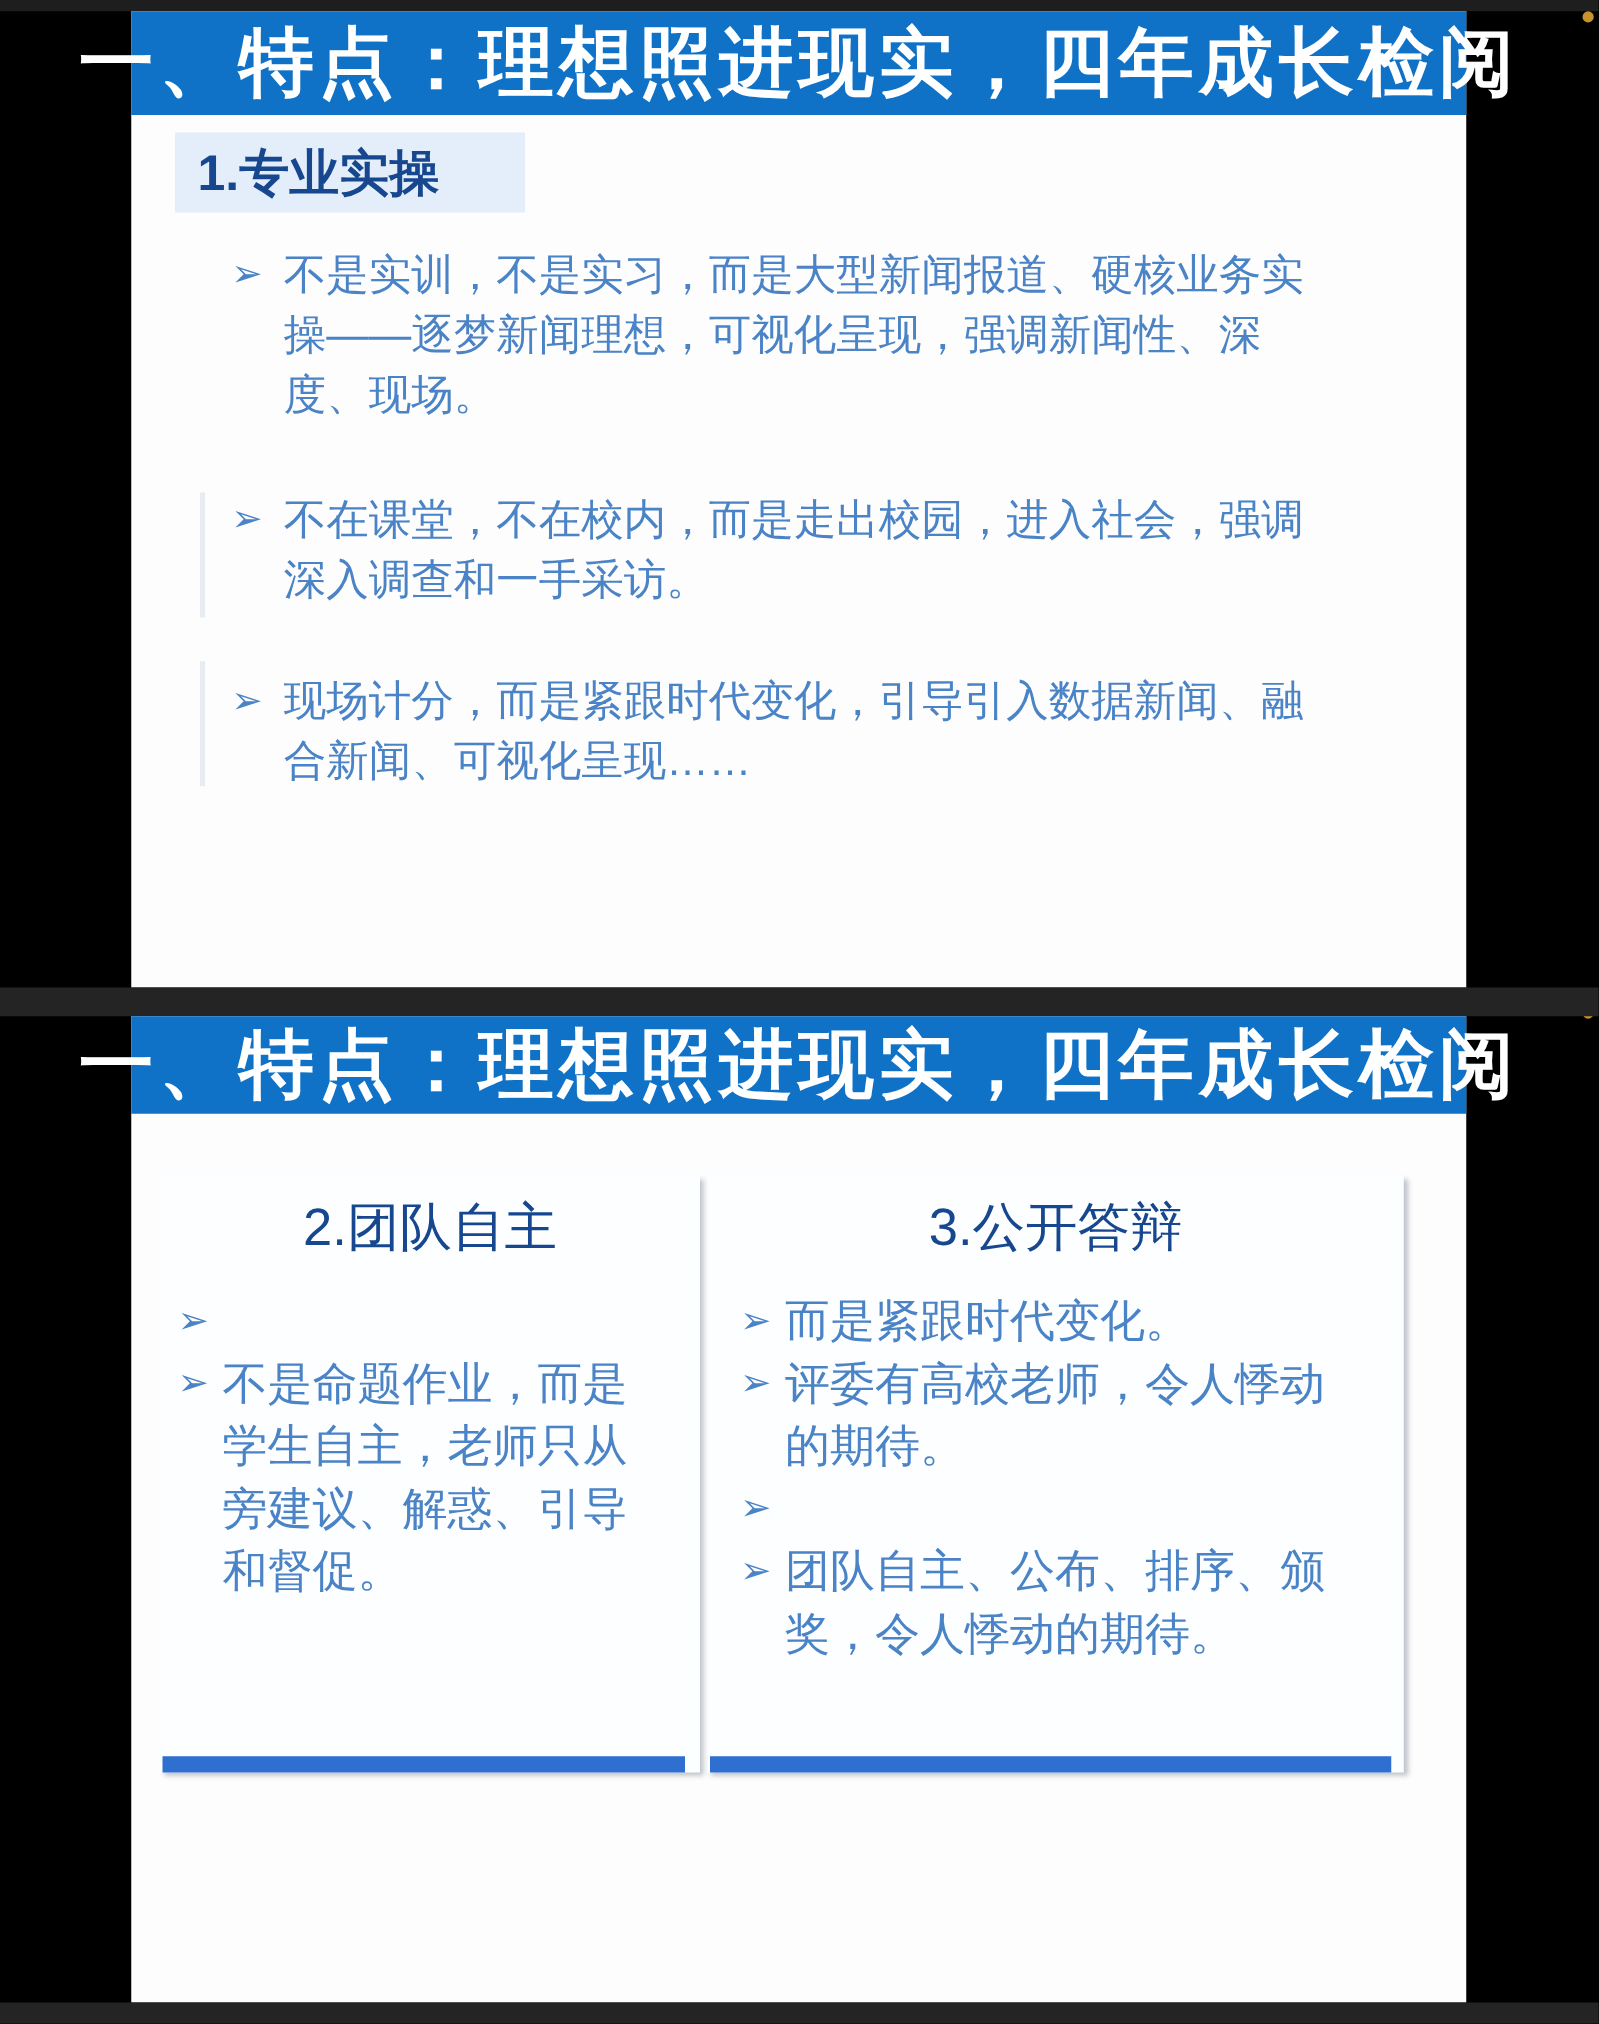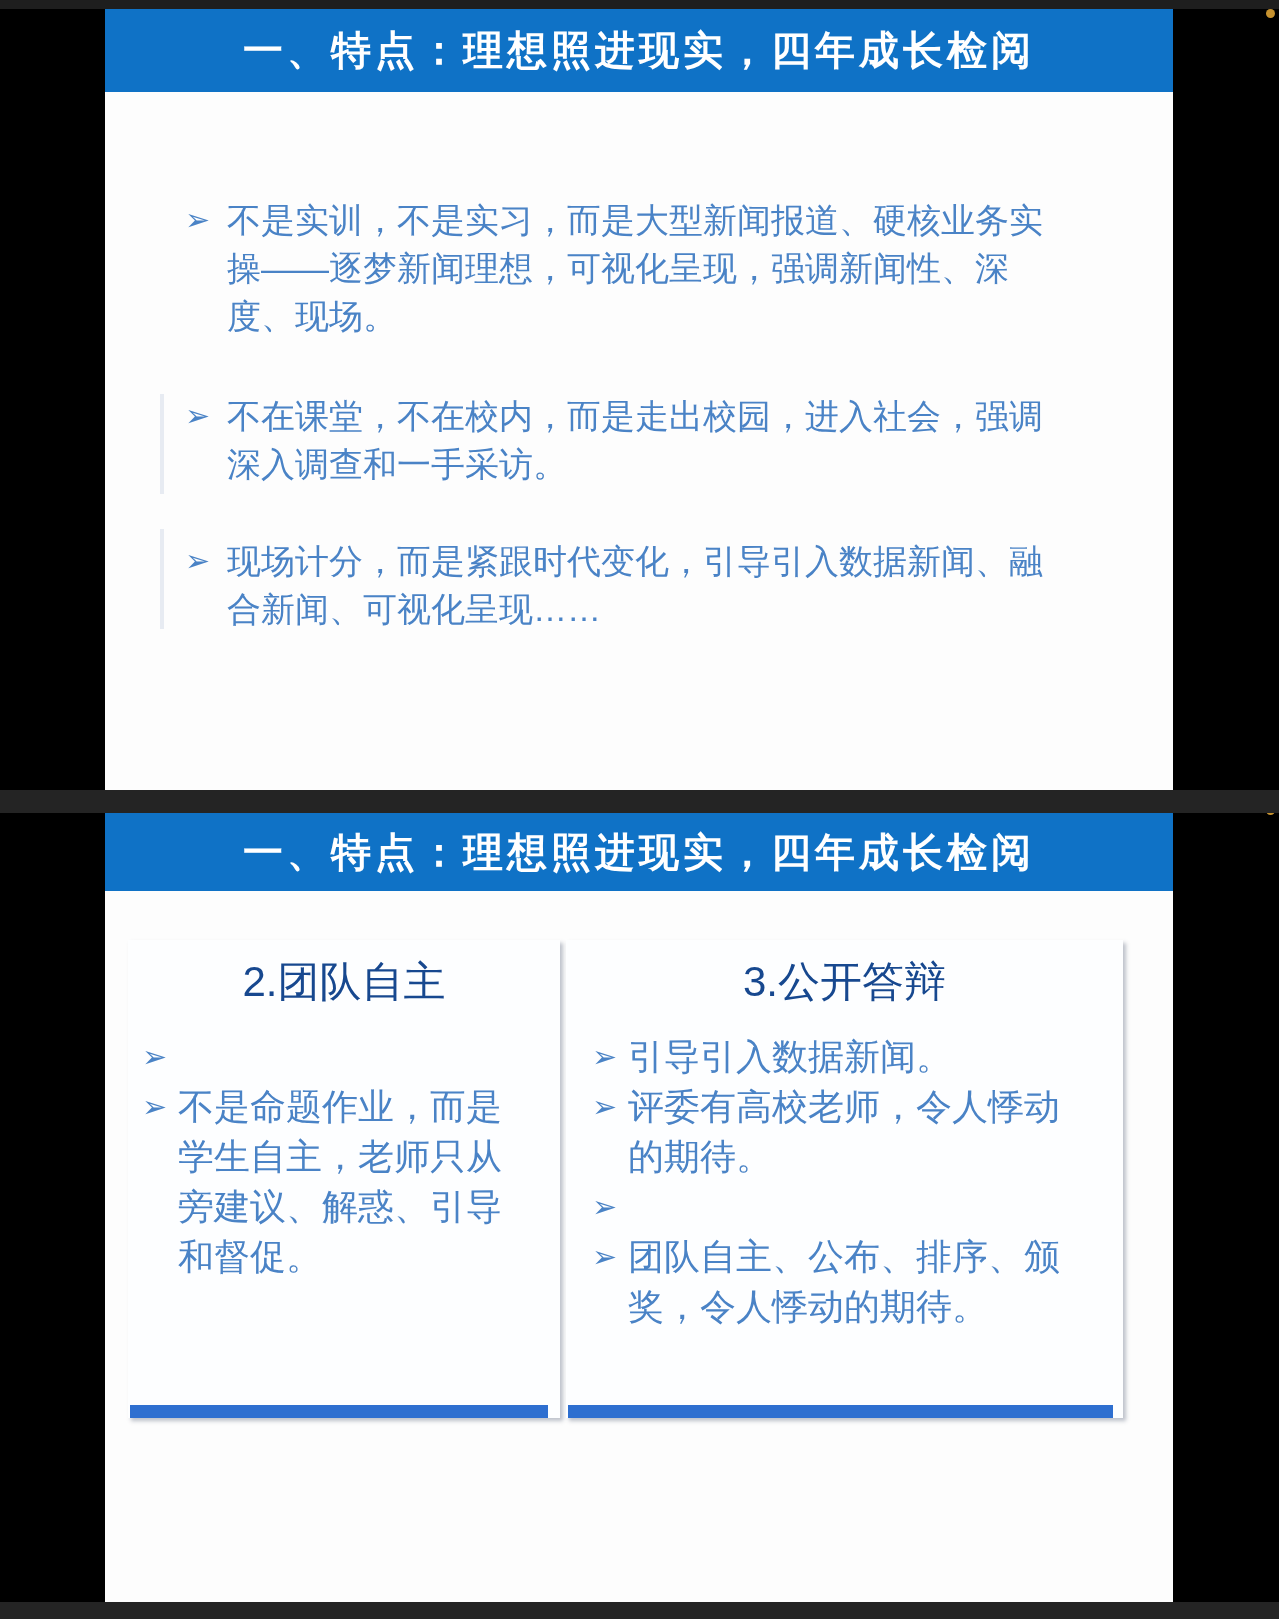--- a/index.html
+++ b/index.html
@@ -18,21 +18,21 @@
   .rec-dot.d2{top:806px;}
 
   .slide{position:absolute;left:105px;width:1068px;background:#fdfdfd;}
   .slide1{top:9px;height:781px;}
   .slide2{top:813px;height:789px;}
 
   .banner{
     position:absolute;left:0;top:0;width:1068px;
     background:#0f72c6;color:#fff;
     display:flex;align-items:center;justify-content:center;
-    font-weight:bold;font-size:40px;letter-spacing:4px;
+    font-weight:bold;font-size:60px;letter-spacing:4px;
     white-space:nowrap;
   }
   .slide1 .banner{height:83px;}
   .slide2 .banner{height:78px;}
 
   .section-label{
     position:absolute;left:35px;top:97px;width:280px;height:64px;
     background:#e4eefa;color:#17488f;
     font-weight:bold;font-size:40px;
     display:flex;align-items:center;padding-left:18px;box-sizing:border-box;
@@ -84,20 +84,23 @@
 <body>
 
 <div class="strip top"></div>
 <div class="rec-dot d1"></div>
 <div class="rec-dot d2"></div>
 
 <div class="slide slide1">
   <div class="banner">
     <span>一、特点：理想照进现实，四年成长检阅</span>
   </div>
+  <div class="section-label">
+    <span>1.专业实操</span>
+  </div>
   <div class="accent-line a1"></div>
   <div class="accent-line a2"></div>
   <ul class="bullets s1">
     <li class="bullet b1">
       <span class="marker">➢</span>
       <span class="btext">不是实训，不是实习，而是大型新闻报道、硬核业务实操——逐梦新闻理想，可视化呈现，强调新闻性、深度、现场。</span>
     </li>
     <li class="bullet b2">
       <span class="marker">➢</span>
       <span class="btext">不在课堂，不在校内，而是走出校园，进入社会，强调深入调查和一手采访。</span>
@@ -128,21 +131,21 @@
       </li>
     </ul>
     <div class="card-bar"></div>
   </div>
 
   <div class="card card-right">
     <div class="card-title">3.公开答辩</div>
     <ul class="bullets">
       <li class="bullet">
         <span class="marker">➢</span>
-        <span class="btext">引导引入数据新闻。</span>
+        <span class="btext">而是紧跟时代变化。</span>
       </li>
       <li class="bullet">
         <span class="marker">➢</span>
         <span class="btext">评委有高校老师，令人悸动的期待。</span>
       </li>
       <li class="bullet">
         <span class="marker">➢</span>
       </li>
       <li class="bullet">
         <span class="marker">➢</span>

